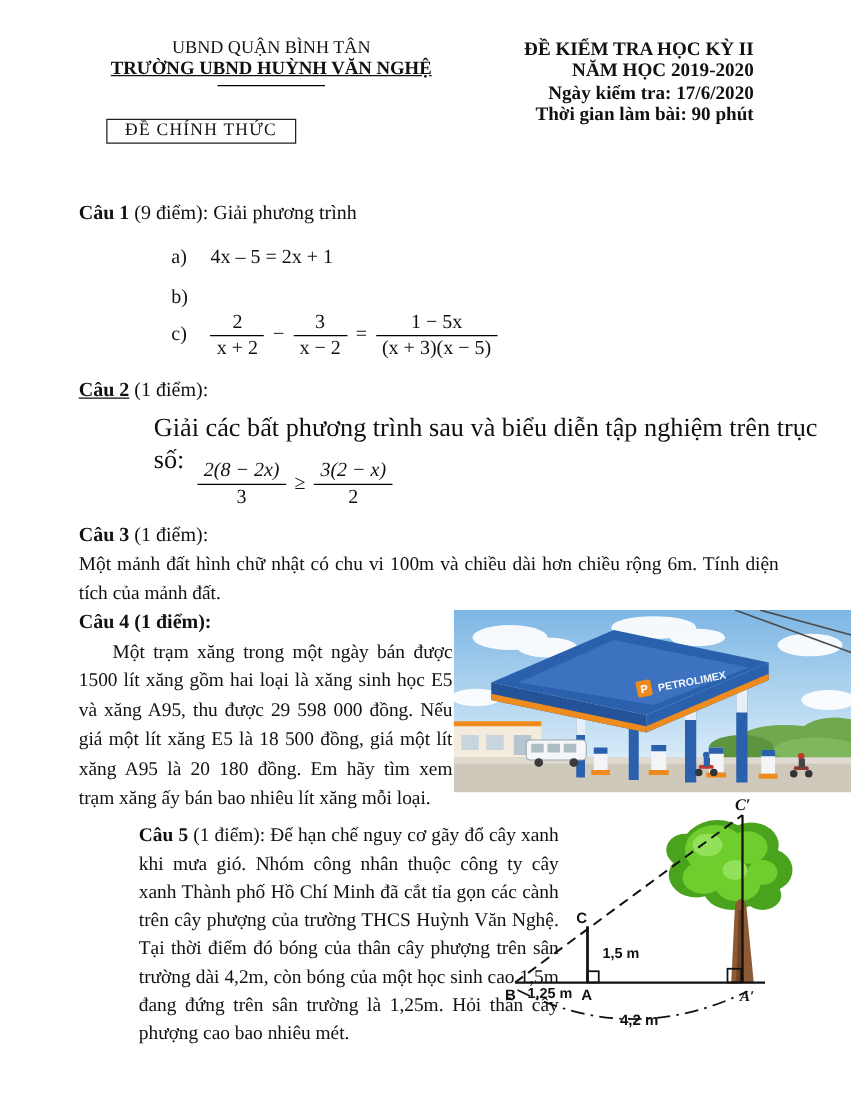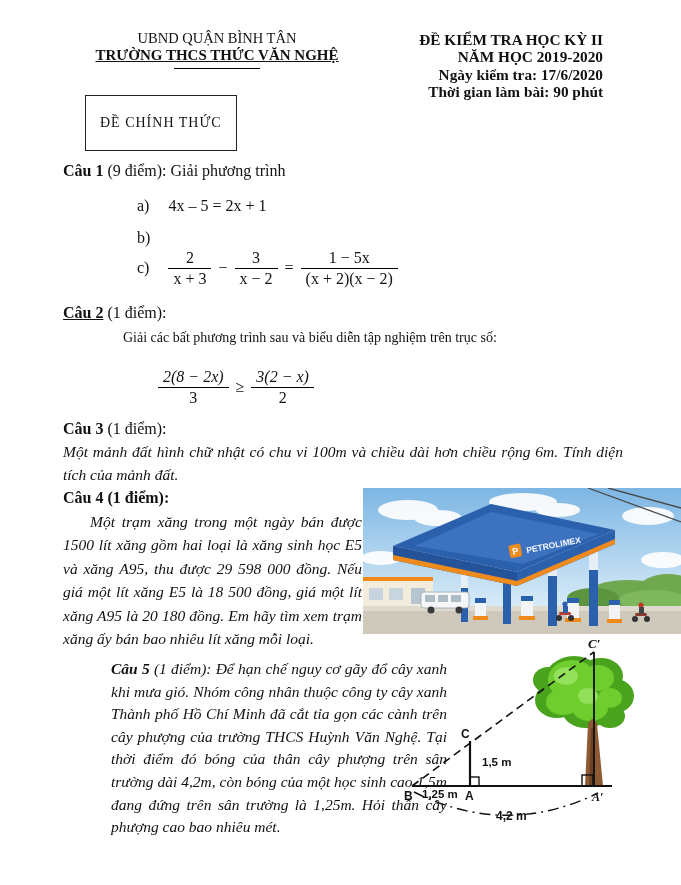--- a/index.html
+++ b/index.html
@@ -7,51 +7,51 @@
     position:relative;width:681px;height:885px;background:#fff;overflow:hidden;
     font-family:"Liberation Serif",serif;color:#111;
   }
   
   .hdr-left{position:absolute;left:77px;top:30px;width:280px;text-align:center;line-height:1.18;}
   .hdr-left .org{font-size:14.5px;}
   .hdr-left .school{font-size:15px;font-weight:bold;text-decoration:underline;}
   .hdr-left .rule{width:86px;border-top:1.5px solid #000;margin:3px auto 0;}
   .stamp-box{
     position:absolute;left:85px;top:95px;border:1.6px solid #222;
-    padding:19px 14px;font-size:14px;letter-spacing:1px;background:#fff;
+    padding:1px 14px;font-size:14px;letter-spacing:1px;background:#fff;
   }
   .hdr-right{position:absolute;left:368px;top:31px;width:235px;text-align:right;
     font-weight:bold;font-size:15.3px;line-height:17.3px;}
   
   .qhead{position:absolute;left:63px;font-size:16px;}
   .qhead b{font-weight:bold;text-align:right;}
   .u{text-decoration:underline;}
   .math{font-size:16px;}
   .it{font-style:italic;}
   .mrow{position:absolute;display:flex;align-items:center;gap:7px;font-size:16px;}
   .frac{display:inline-block;text-align:center;vertical-align:middle;line-height:1.12;}
   .frac .num{display:block;padding:0 5px 1px;border-bottom:1.2px solid #000;}
   .frac .den{display:block;padding:1px 5px 0;}
   .item-label{margin-right:12px;}
-  .body-just{text-align:justify;font-style:italic;}
+  .body-just{text-align:justify;}
   .q3-body{position:absolute;left:63px;top:440px;width:560px;font-size:15.5px;line-height:23px;}
   .q4-body{position:absolute;left:63px;top:510px;width:299px;font-size:15.5px;line-height:23.4px;text-indent:27px;}
   .q5-body{position:absolute;left:63px;top:658px;width:336px;font-size:15.5px;line-height:22.6px;margin-left:48px;}
   .photo{position:absolute;left:363px;top:488px;width:318px;height:146px;}
   .diagram{position:absolute;left:398px;top:636px;width:283px;height:215px;}
   .dlabel{font-family:"Liberation Sans",sans-serif;font-weight:bold;}
 </style>
 </head>
 <body>
 
 <div class="page">
 
   <div class="hdr-left">
     <div class="org">UBND QUẬN BÌNH TÂN</div>
-    <div class="school">TRƯỜNG THCS THỨC VĂN NGHỆ</div>
+    <div class="school">TRƯỜNG UBND HUỲNH VĂN NGHỆ</div>
     <div class="rule"></div>
   </div>
 
   <div class="stamp-box">ĐỀ CHÍNH THỨC</div>
 
   <div class="hdr-right">
     <div>ĐỀ KIỂM TRA HỌC KỲ II</div>
     <div>NĂM HỌC 2019-2020</div>
     <div>Ngày kiểm tra: 17/6/2020</div>
     <div>Thời gian làm bài: 90 phút</div>
@@ -64,38 +64,38 @@
     <span class="item-label">a)</span>
     <span class="math">4x – 5 = 2x + 1</span>
   </div>
   <div class="mrow" style="left:137px;top:229px;">
     <span class="item-label">b)</span>
   </div>
   <div class="mrow" style="left:137px;top:249px;">
     <span class="item-label">c)</span>
     <span class="frac">
       <span class="num">2</span>
-      <span class="den">x + 3</span>
+      <span class="den">x + 2</span>
     </span>
     <span>−</span>
     <span class="frac">
       <span class="num">3</span>
       <span class="den">x − 2</span>
     </span>
     <span>=</span>
     <span class="frac">
       <span class="num">1 − 5x</span>
-      <span class="den">(x + 2)(x − 2)</span>
+      <span class="den">(x + 3)(x − 5)</span>
     </span>
   </div>
 
   <div class="qhead" style="top:304px;">
     <b class="u">Câu 2</b><span> (1 điểm):</span>
   </div>
-  <div class="qhead" style="left:123px;top:330px;font-size:14px;">Giải các bất phương trình sau và biểu diễn tập nghiệm trên trục số:</div>
+  <div class="qhead" style="left:123px;top:330px;font-size:21px;">Giải các bất phương trình sau và biểu diễn tập nghiệm trên trục số:</div>
   <div class="mrow" style="left:158px;top:368px;">
     <span class="frac">
       <span class="num it">2(8 − 2x)</span>
       <span class="den">3</span>
     </span>
     <span>≥</span>
     <span class="frac">
       <span class="num it">3(2 − x)</span>
       <span class="den">2</span>
     </span>

